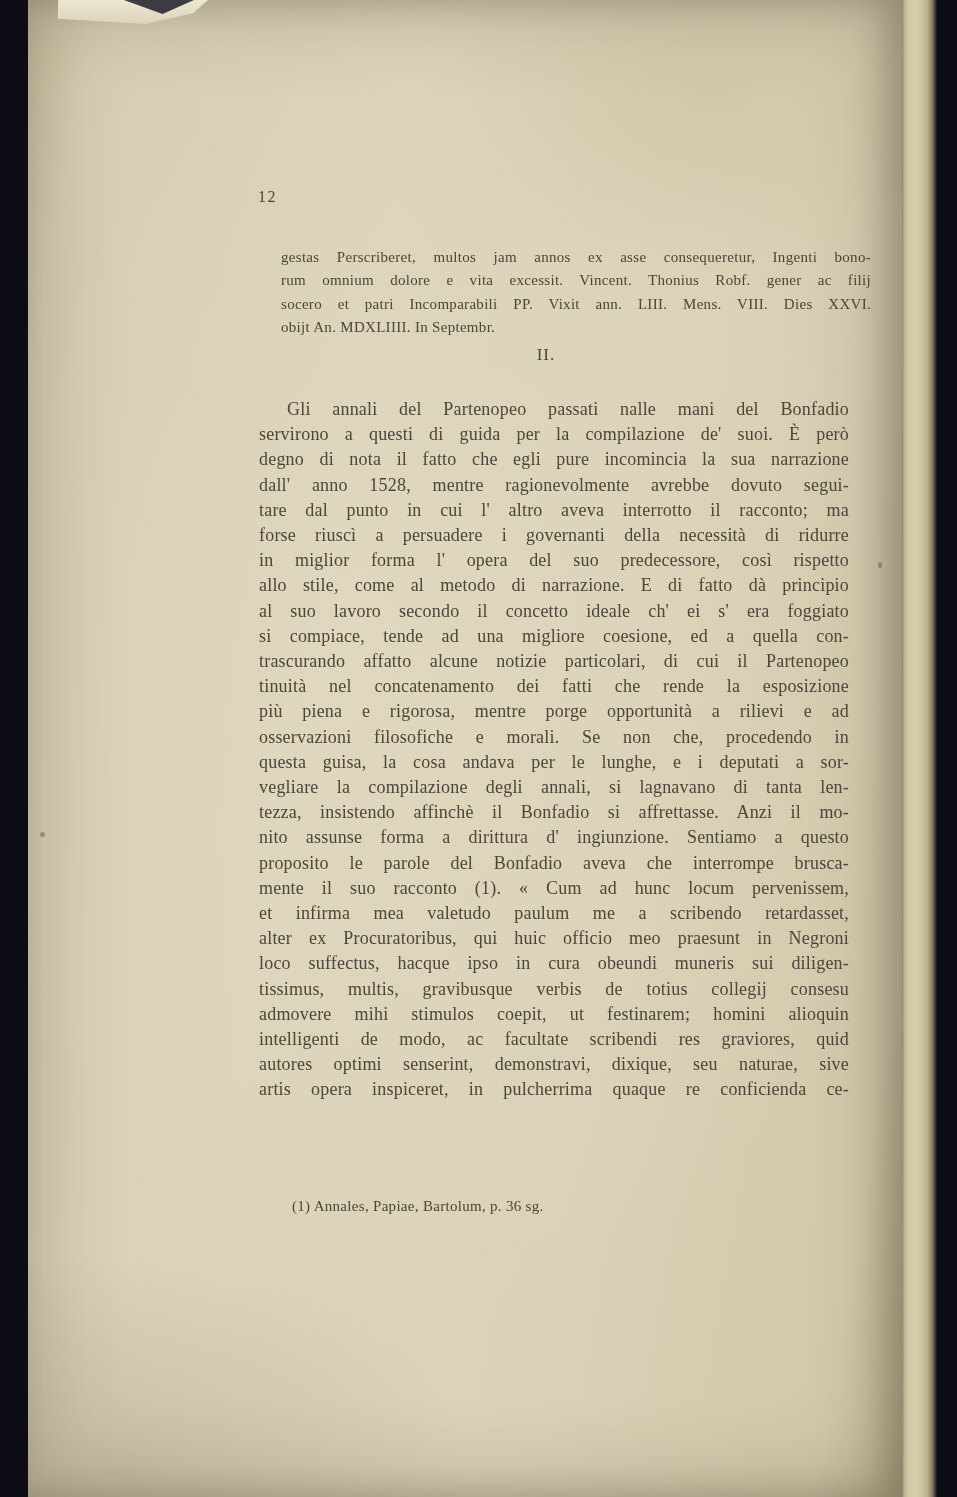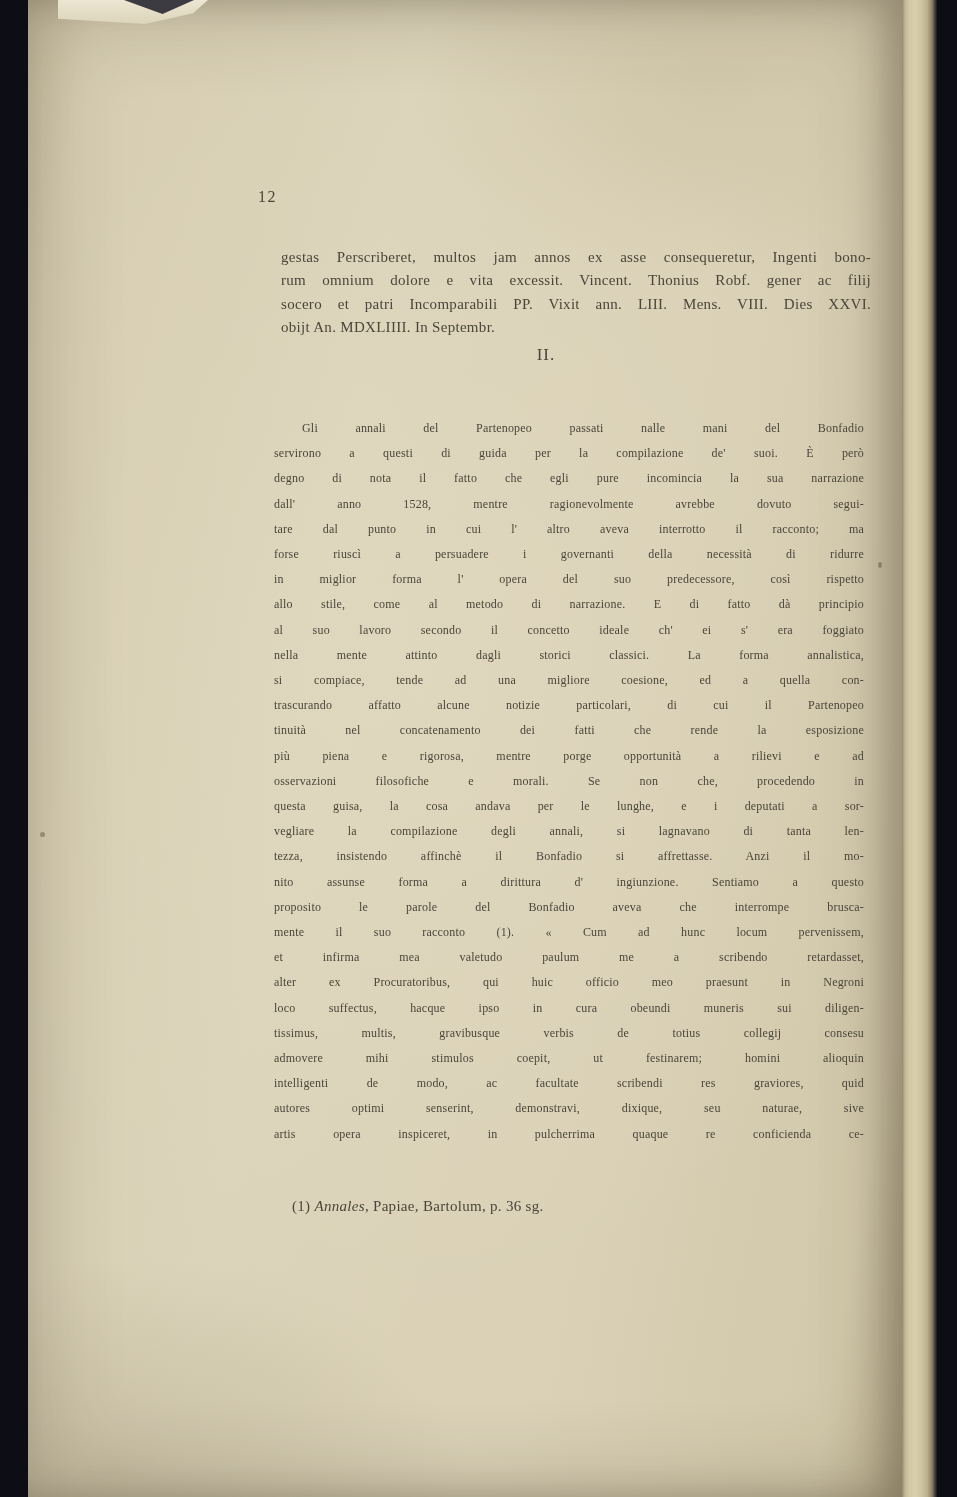--- a/index.html
+++ b/index.html
@@ -91,38 +91,37 @@
     position: absolute;
     left: 251px;
     top: 345px;
     width: 590px;
     text-align: center;
     font-size: 17px;
     letter-spacing: 1px;
   }
   .body-text {
     position: absolute;
-    left: 274px;
+    left: 259px;
     top: 397px;
     width: 590px;
-    font-size: 12px;
+    font-size: 18px;
     line-height: 25.2px;
     letter-spacing: 0.2px;
-    margin-top: 19px;
   }
   .footnote {
     position: absolute;
     left: 258px;
     top: 1198px;
     width: 590px;
     font-size: 15px;
     letter-spacing: 0.3px;
     text-indent: 34px;
   }
-  .italic { font-style: italic; }
+  .italic { }
 
   .tline {
     text-align: justify;
     text-align-last: justify;
   }
   .tline-lastleft {
     text-align-last: left;
   }
   .tline-indent {
     text-indent: 28px;
@@ -157,21 +156,20 @@
   <div class="body-text ink">
       <div class="tline tline-indent">Gli annali del Partenopeo passati nalle mani del Bonfadio</div>
       <div class="tline">servirono a questi di guida per la compilazione de' suoi. È però</div>
       <div class="tline">degno di nota il fatto che egli pure incomincia la sua narrazione</div>
       <div class="tline">dall' anno 1528, mentre ragionevolmente avrebbe dovuto segui-</div>
       <div class="tline">tare dal punto in cui l' altro aveva interrotto il racconto; ma</div>
       <div class="tline">forse riuscì a persuadere i governanti della necessità di ridurre</div>
       <div class="tline">in miglior forma l' opera del suo predecessore, così rispetto</div>
       <div class="tline">allo stile, come al metodo di narrazione. E di fatto dà principio</div>
       <div class="tline">al suo lavoro secondo il concetto ideale ch' ei s' era foggiato</div>
-      <div class="tline">nella mente attinto dagli storici classici. La forma annalistica,</div>
       <div class="tline">si compiace, tende ad una migliore coesione, ed a quella con-</div>
       <div class="tline">trascurando affatto alcune notizie particolari, di cui il Partenopeo</div>
       <div class="tline">tinuità nel concatenamento dei fatti che rende la esposizione</div>
       <div class="tline">più piena e rigorosa, mentre porge opportunità a rilievi e ad</div>
       <div class="tline">osservazioni filosofiche e morali. Se non che, procedendo in</div>
       <div class="tline">questa guisa, la cosa andava per le lunghe, e i deputati a sor-</div>
       <div class="tline">vegliare la compilazione degli annali, si lagnavano di tanta len-</div>
       <div class="tline">tezza, insistendo affinchè il Bonfadio si affrettasse. Anzi il mo-</div>
       <div class="tline">nito assunse forma a dirittura d' ingiunzione. Sentiamo a questo</div>
       <div class="tline">proposito le parole del Bonfadio aveva che interrompe brusca-</div>

